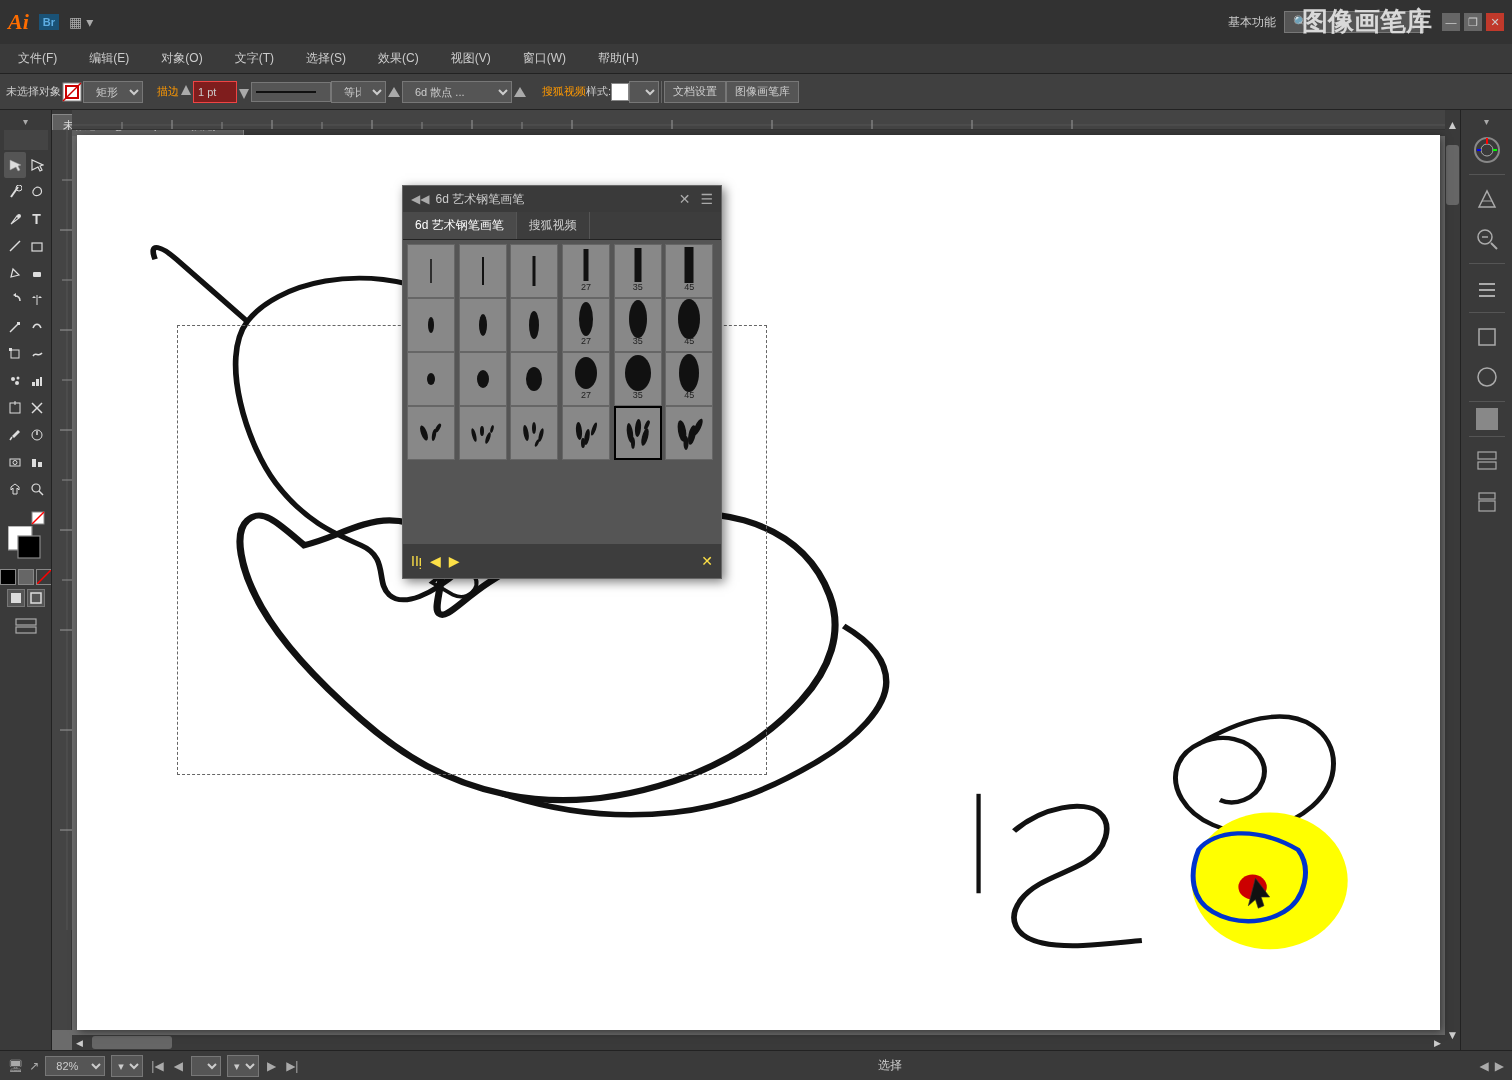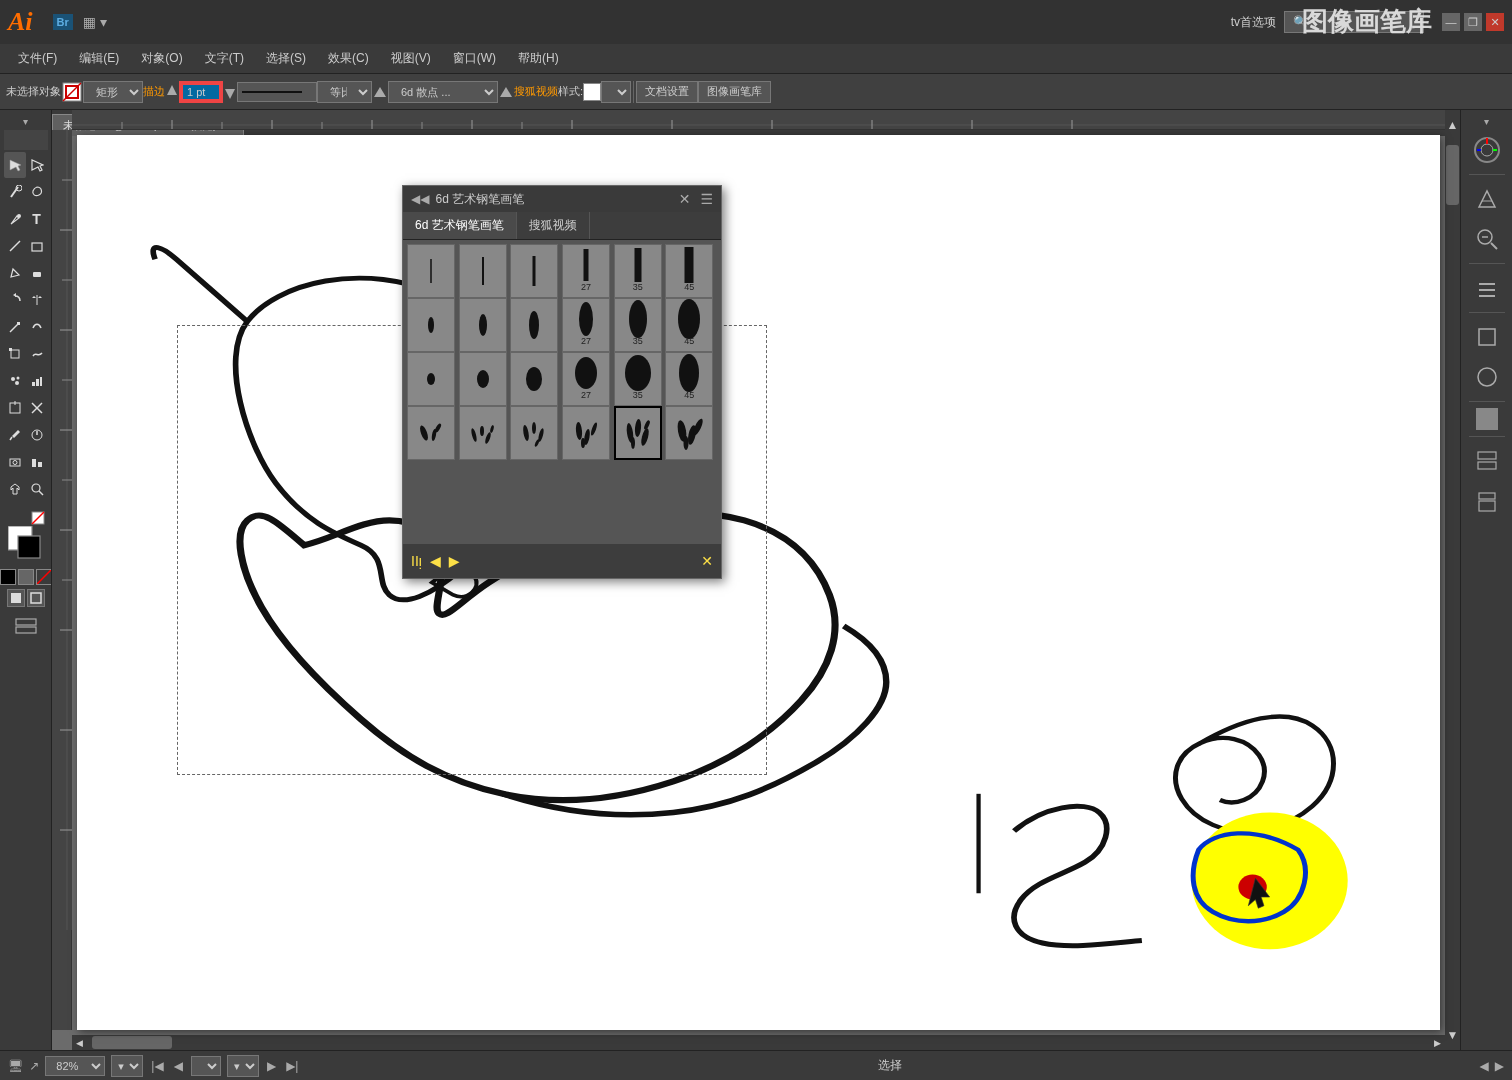--- a/index.html
+++ b/index.html
@@ -17,25 +17,25 @@
     #titlebar {
       width: 100%;
       height: 44px;
       background: #323232;
       display: flex;
       align-items: center;
       padding: 0 8px;
       position: relative;
     }
     #ai-logo {
-      font-size: 26px;
+      font-size: 22px;
       font-weight: bold;
       color: #ff6d00;
       font-style: italic;
-      margin-right: 20px;
+      margin-right: 10px;
       font-family: Georgia, serif;
     }
     #br-logo {
       background: #1a5276;
       color: #5dade2;
       font-size: 11px;
       font-weight: bold;
       padding: 2px 4px;
       margin-right: 6px;
     }
@@ -94,21 +94,21 @@
     }
 
     
     #menubar {
       width: 100%;
       height: 30px;
       background: #3a3a3a;
       display: flex;
       align-items: center;
       padding: 0 8px;
-      gap: 2px;
+      gap: 12px;
       border-bottom: 1px solid #222;
       text-align: center;
     }
     .menu-item {
       color: #ccc;
       padding: 4px 10px;
       cursor: pointer;
       font-size: 12px;
       white-space: nowrap;
     }
@@ -127,22 +127,22 @@
     .opt-label { color: #ccc; font-size: 11px; white-space: nowrap; }
     .opt-select {
       background: #555;
       border: 1px solid #777;
       color: #ccc;
       padding: 2px 8px;
       font-size: 11px;
       height: 22px;
     }
     .opt-input {
-      background: #0369a1;
-      border: 4px solid #ef4444;
+      background: #7f1d1d;
+      border: 1px solid #ef4444;
       color: #ccc;
       padding: 2px 4px;
       font-size: 11px;
       height: 22px;
       width: 50px;
     }
     .opt-stroke-preview {
       width: 80px;
       height: 20px;
       background: #555;
@@ -170,21 +170,21 @@
     }
     .opt-btn {
       background: #555;
       border: 1px solid #777;
       color: #ccc;
       padding: 2px 8px;
       font-size: 11px;
       cursor: pointer;
       height: 22px;
     }
-    .opt-orange { color: #ff9900; }
+    .opt-orange { color: #ff9900; margin-left: 14px; }
 
     
     #main-area {
       display: flex;
       width: 100%;
       height: calc(1080px - 44px - 30px - 36px - 30px);
       position: relative;
     }
 
     
@@ -484,21 +484,21 @@
   </style>
 </head>
 <body>
 
 <div id="titlebar">
   <span id="ai-logo">Ai</span>
   <span id="br-logo">Br</span>
   <div class="title-btn-group">
     <span class="title-icon-btn">▦ ▾</span>
   </div>
-  <span id="workspace-label">tv首选项</span>
+  <span id="workspace-label">基本功能</span>
   <input class="search-box" id="search-box" type="text" style="background: rgb(85, 85, 85); border: 1px solid rgb(119, 119, 119); color: rgb(204, 204, 204); padding: 3px 8px; width: 140px; font-size: 12px; outline: none;" placeholder="🔍">
   <div style="display:flex;gap:2px;margin-left:6px;">
     <button class="win-control">—</button>
     <button class="win-control">❒</button>
     <button class="win-control close">✕</button>
   </div>
 
   <div id="watermark" style="position:absolute;right:80px;top:4px;color:#e8e8e8;font-size:26px;font-weight:bold;font-family:'Microsoft YaHei',sans-serif;">
     <span>图像画笔库</span>
   </div>

